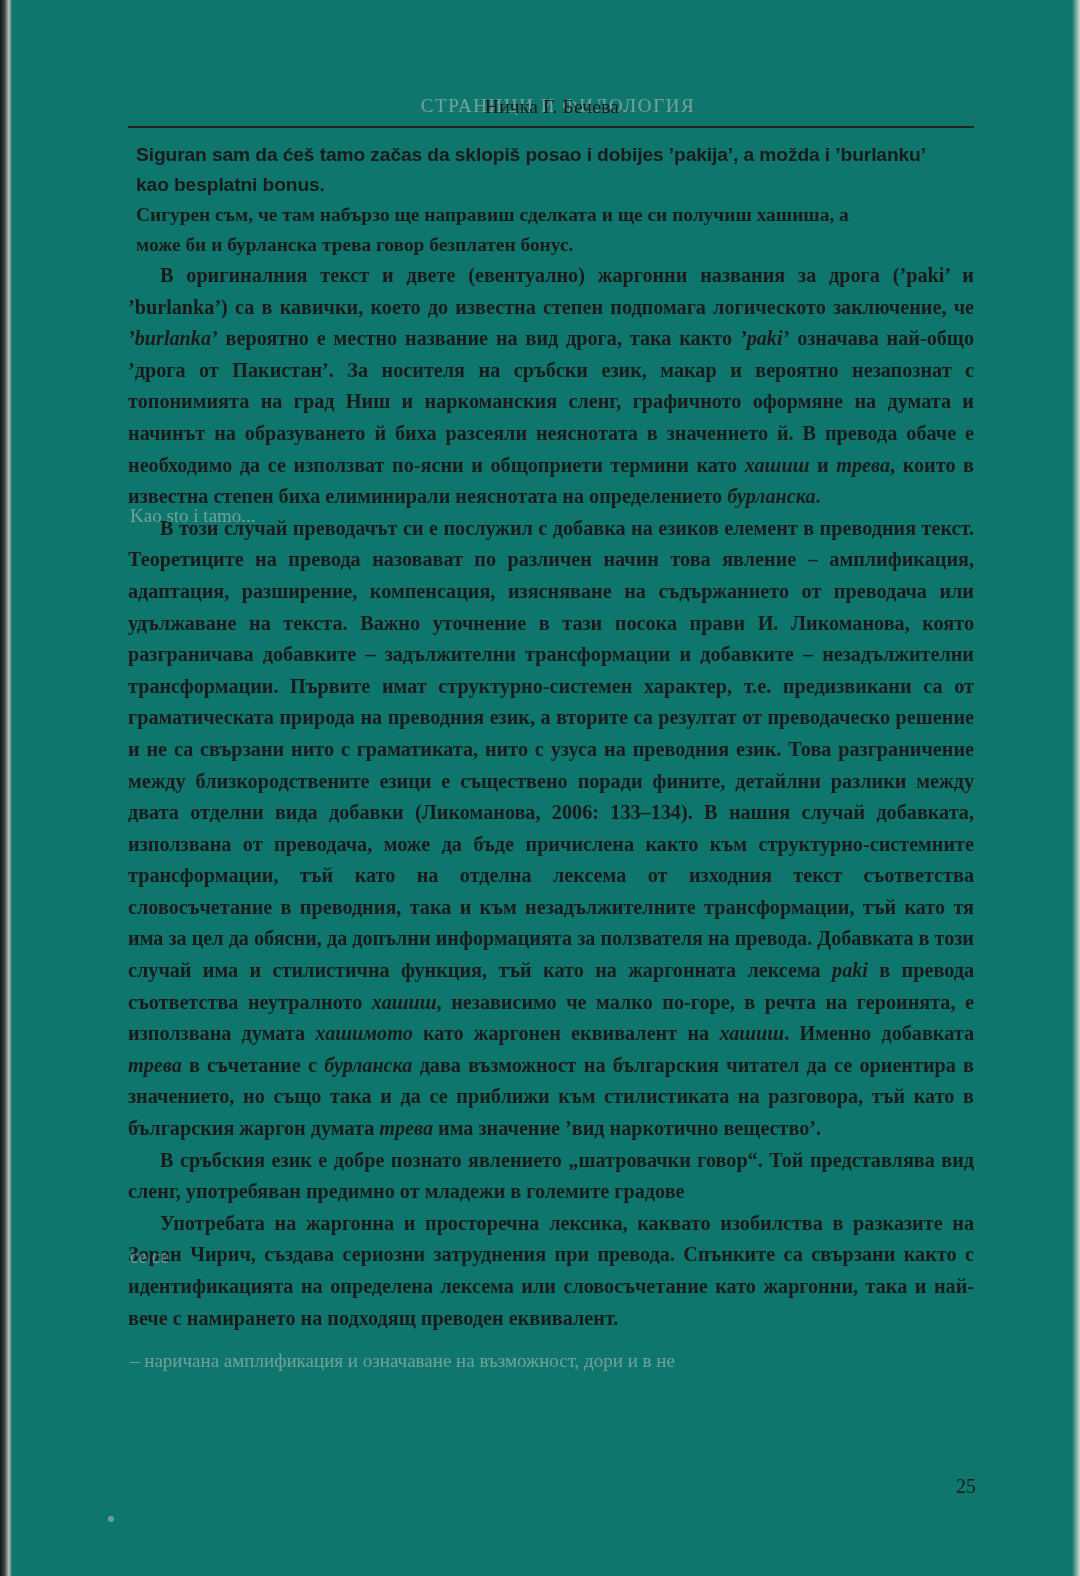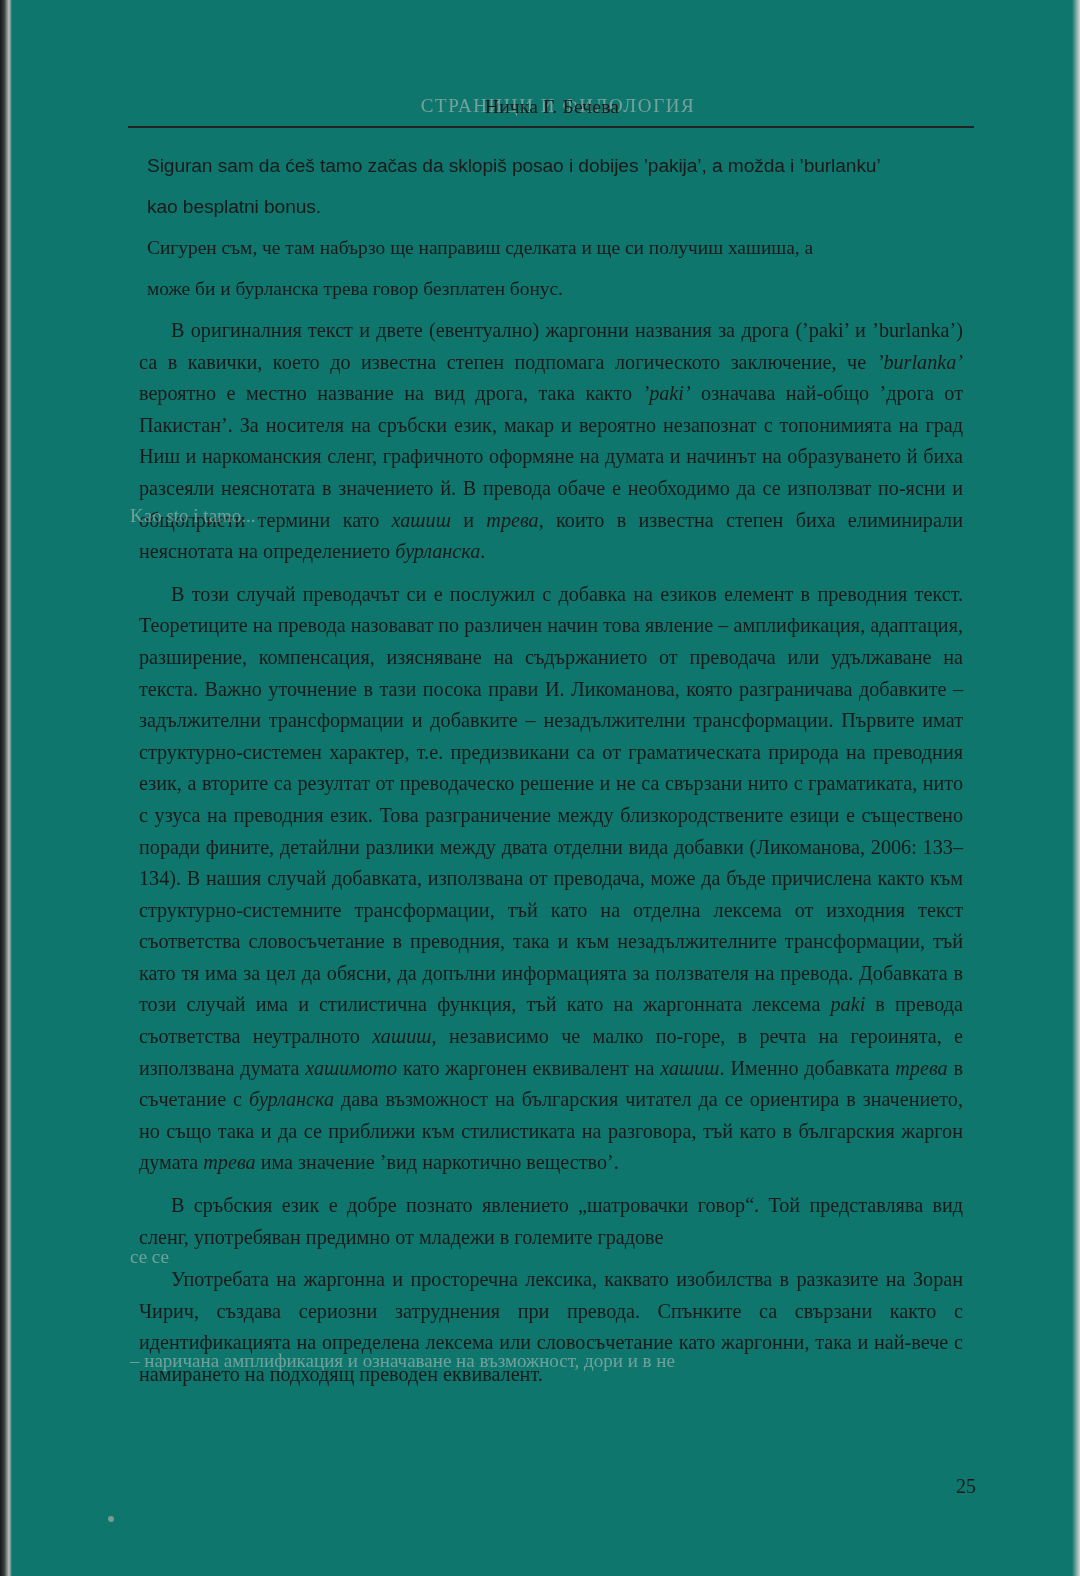--- a/index.html
+++ b/index.html
@@ -73,21 +73,22 @@
   .body {
     position: absolute;
     top: 140px;
     left: 0;
     width: 846px;
     font-size: 20.2px;
     line-height: 31.6px;
     text-align: justify;
   }
   p {
-    margin: 11px;
+    margin: 0;
+    font-weight: bold;
   }
   p.indent {
     text-indent: 32px;
   }
   p.quote {
     text-indent: 0;
     padding-left: 8px;
     font-size: 19.4px;
     line-height: 30px;
   }

